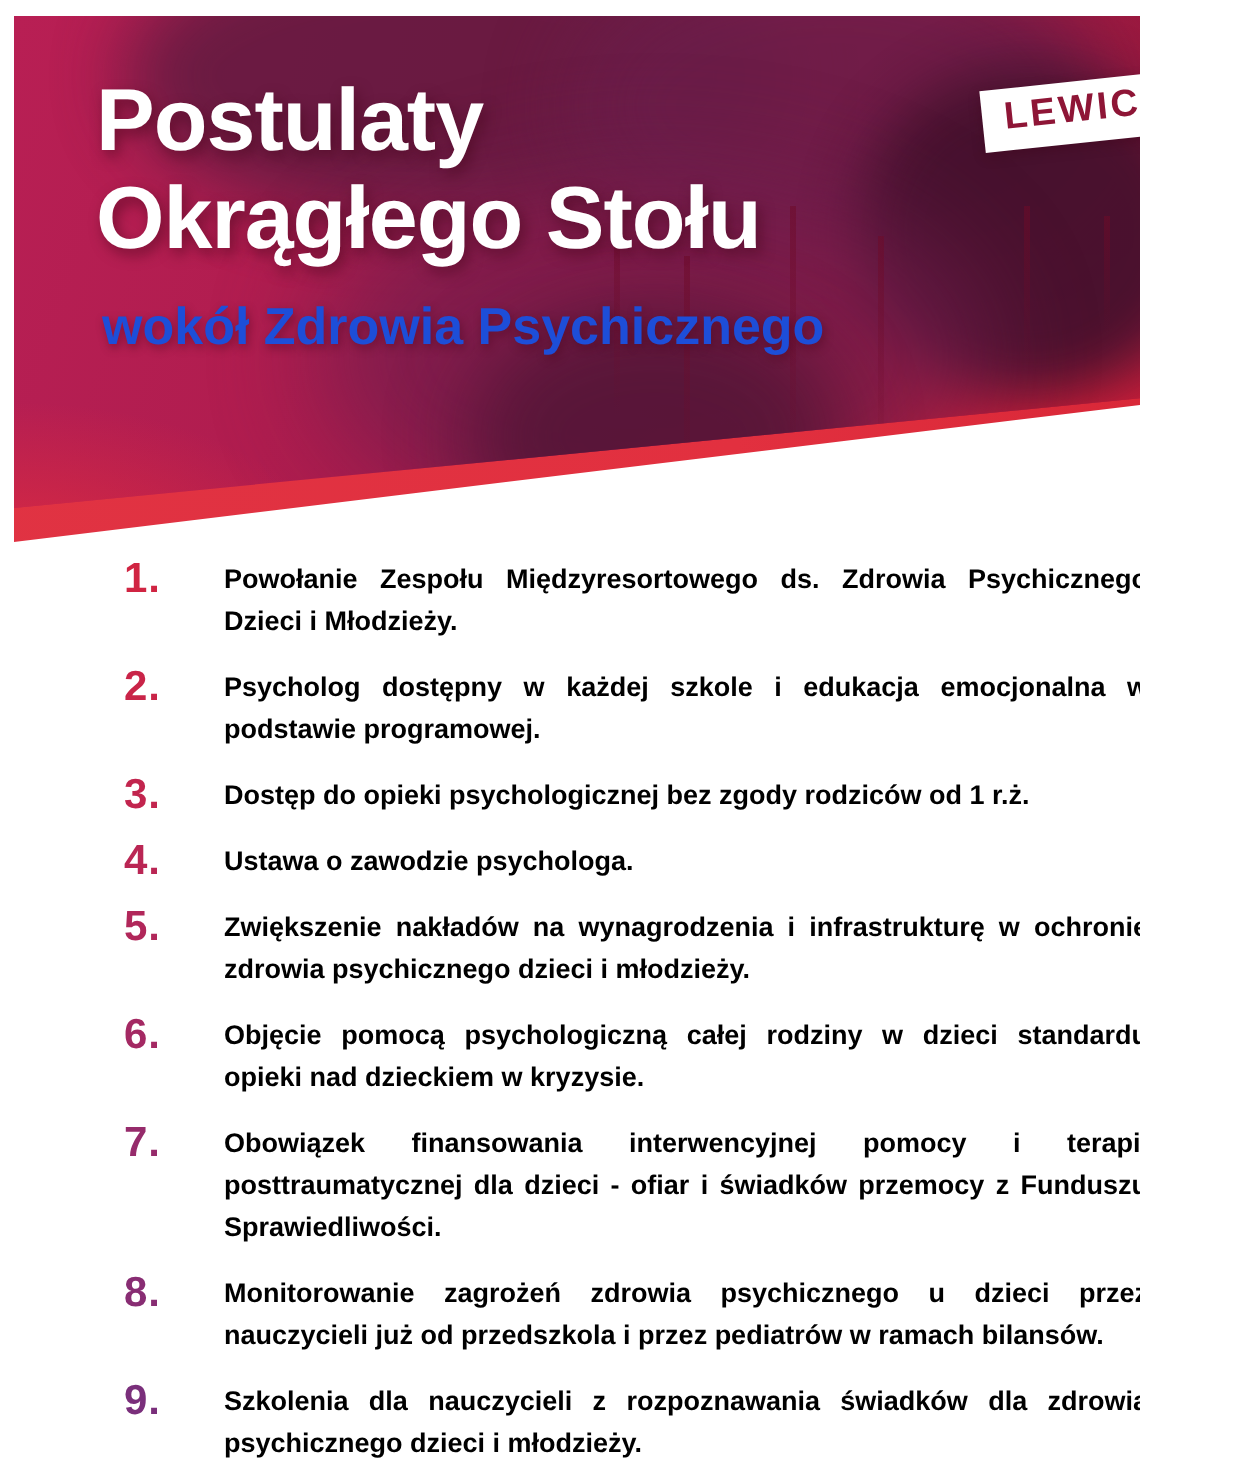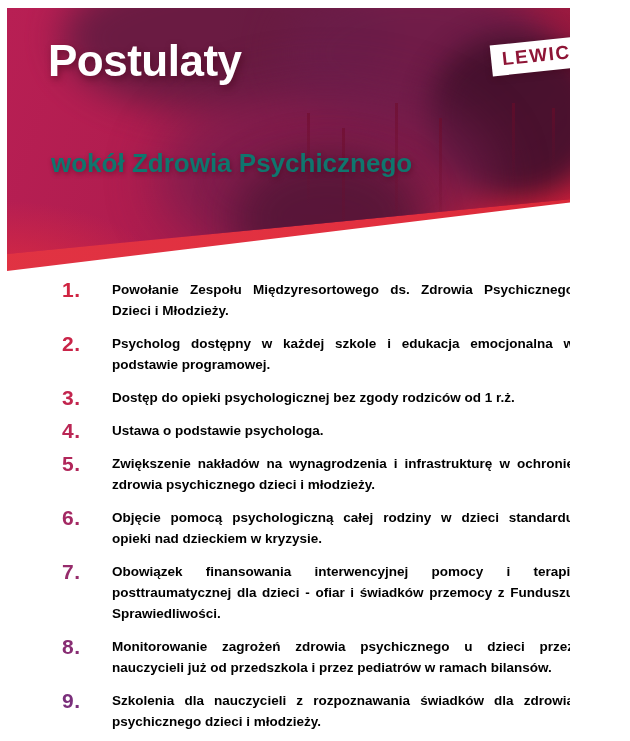--- a/index.html
+++ b/index.html
@@ -51,21 +51,21 @@
   .header-content { position:absolute; inset:0; z-index:3; }
   .title {
     position:absolute; left:41px; top:28px;
     color:#ffffff; font-weight:700;
     font-size:44px; line-height:49px; letter-spacing:-.5px;
     text-shadow:2px 3px 7px rgba(70,5,25,.55);
   }
   .title span { display:block; }
   .subtitle {
     position:absolute; left:44px; top:139px;
-    color:#0f766e; font-weight:700;
+    color:#1d4ed8; font-weight:700;
     font-size:26px; line-height:33px;
     text-shadow:1px 2px 5px rgba(70,5,25,.45);
   }
   .subtitle span { display:block; }
   .badge {
     position:absolute; right:26px; top:32px;
     background:#ffffff;
     padding:4px 11px 5px 11px;
     transform:rotate(-6deg);
     font-weight:700; font-size:19px; letter-spacing:1.5px;
@@ -106,20 +106,21 @@
       <div class="streak streak-1"></div>
       <div class="streak streak-2"></div>
       <div class="streak streak-3"></div>
       <div class="streak streak-4"></div>
       <div class="streak streak-5"></div>
       <div class="streak streak-6"></div>
     </div>
     <div class="header-content">
       <div class="title">
         <span>Postulaty</span>
+        <span>Okrągłego Stołu</span>
       </div>
       <div class="subtitle">
         <span>wokół Zdrowia Psychicznego</span>
       </div>
       <div class="badge" style="color: rgb(142, 21, 54);">LEWICA</div>
     </div>
   </div>
 
   <div class="list">
     <div class="row">
@@ -129,21 +130,21 @@
     <div class="row">
       <div class="num" style="color: rgb(201, 36, 72);">2.</div>
       <div class="txt">Psycholog dostępny w każdej szkole i edukacja emocjonalna w podstawie programowej.</div>
     </div>
     <div class="row">
       <div class="num" style="color: rgb(194, 37, 78);">3.</div>
       <div class="txt">Dostęp do opieki psychologicznej bez zgody rodziców od 1 r.ż.</div>
     </div>
     <div class="row">
       <div class="num" style="color: rgb(186, 38, 84);">4.</div>
-      <div class="txt">Ustawa o podstawie psychologa.</div>
+      <div class="txt">Ustawa o zawodzie psychologa.</div>
     </div>
     <div class="row">
       <div class="num" style="color: rgb(177, 39, 90);">5.</div>
       <div class="txt">Zwiększenie nakładów na wynagrodzenia i infrastrukturę w ochronie zdrowia psychicznego dzieci i młodzieży.</div>
     </div>
     <div class="row">
       <div class="num" style="color: rgb(164, 41, 99);">6.</div>
       <div class="txt">Objęcie pomocą psychologiczną całej rodziny w dzieci standardu opieki nad dzieckiem w kryzysie.</div>
     </div>
     <div class="row">

